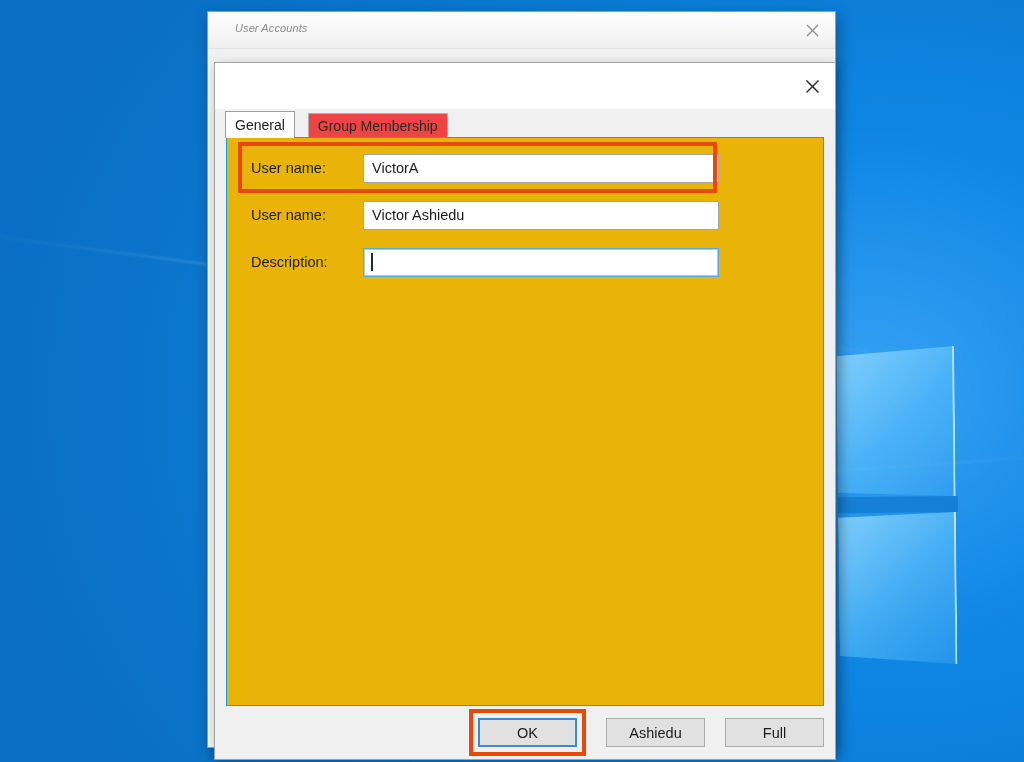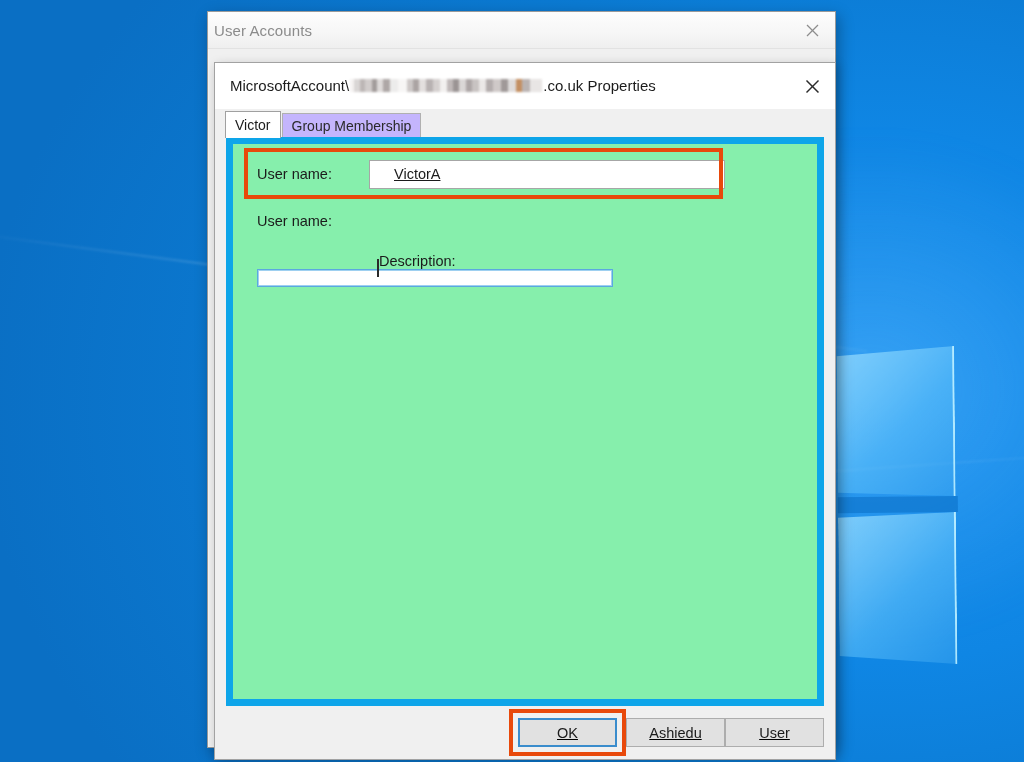--- a/index.html
+++ b/index.html
@@ -98,26 +98,27 @@
                 3px 5px 14px rgba(0,0,0,.30);
   }
   #ua-titlebar {
     position: relative;
     height: 37px;
     background: linear-gradient(180deg, #fdfdfd 0%, #f6f6f6 60%, #efefef 100%);
     border-bottom: 1px solid #e2e2e2;
   }
   #ua-title {
     position: absolute;
-    left: 6px;
+    left: 27px;
     top: 10px;
-    font-size: 15px;
+    font-size: 11px;
     color: #8b8b8b;
     letter-spacing: .1px;
     white-space: nowrap;
+    font-style: italic;
   }
   .titlebar-close {
     position: absolute;
     top: 0;
     right: 0;
     width: 45px;
     height: 100%;
     display: flex;
     align-items: center;
     justify-content: center;
@@ -221,32 +222,32 @@
   }
   .tab.active {
     height: 27px;
     background: #ffffff;
     border-color: #a0a0a0;
     position: relative;
     z-index: 3;
     margin-bottom: -1px;
   }
   .tab.inactive {
-    background: #c4b5fd;
+    background: #ef4444;
     color: #2a2a2a;
-    margin-left: 1px;
+    margin-left: 13px;
     margin-bottom: 0;
   }
 
   #dlg-content {
     position: relative;
     margin: 0 11px;
     flex: 1 1 auto;
-    background: #86efac;
-    border: 7px solid #0ea5e9;
+    background: #eab308;
+    border: 1px solid #0ea5e9;
     z-index: 1;
   }
 
   
   .form-row {
     position: absolute;
     left: 24px;
     display: flex;
     align-items: center;
     height: 30px;
@@ -258,32 +259,31 @@
     flex: none;
   }
   .form-input {
     width: 356px;
     height: 29px;
     background: #ffffff;
     border: 1px solid #a6a6a6;
     font-family: "Liberation Sans", sans-serif;
     font-size: 14.5px;
     color: #1b1b1b;
-    padding: 0 24px;
+    padding: 0 8px;
     outline: none;
-    text-decoration: underline;
   }
   .form-input.focused {
     border: 1px solid #5ba8e0;
     box-shadow: 0 0 0 1px #9ed0f0 inset;
   }
 
   #row-username { top: 15px; }
   #row-fullname { top: 62px; }
-  #row-description { top: 109px; flex-direction: column; }
+  #row-description { top: 109px; }
 
   
   #username-highlight {
     position: absolute;
     left: 11px;
     top: 4px;
     width: 479px;
     height: 51px;
     border: 4px solid #e8490b;
     pointer-events: none;
@@ -301,22 +301,21 @@
 
   
   #dlg-footer {
     position: relative;
     height: 53px;
     flex: none;
     display: flex;
     align-items: center;
     justify-content: flex-end;
     padding-right: 11px;
-    gap: 0;
-    text-decoration: underline;
+    gap: 20px;
   }
   .dlg-button {
     width: 99px;
     height: 29px;
     background: #e1e1e1;
     border: 1px solid #adadad;
     font-family: "Liberation Sans", sans-serif;
     font-size: 14.5px;
     color: #1b1b1b;
     cursor: default;
@@ -360,61 +359,57 @@
       <svg width="13" height="13" viewBox="0 0 13 13">
         <line x1="1" y1="1" x2="12" y2="12" stroke="#8d8d8d" stroke-width="1.3"></line>
         <line x1="12" y1="1" x2="1" y2="12" stroke="#8d8d8d" stroke-width="1.3"></line>
       </svg>
     </div>
   </div>
 
   <div id="properties-dialog">
 
     <div id="dlg-titlebar">
-      <div id="dlg-title">
-        <span>MicrosoftAccount\</span>
-        <span id="redacted-email"></span>
-        <span>.co.uk Properties</span>
-      </div>
       <div class="titlebar-close">
         <svg width="15" height="15" viewBox="0 0 15 15">
           <line x1="1.5" y1="1.5" x2="13.5" y2="13.5" stroke="#2b2b2b" stroke-width="1.5"></line>
           <line x1="13.5" y1="1.5" x2="1.5" y2="13.5" stroke="#2b2b2b" stroke-width="1.5"></line>
         </svg>
       </div>
     </div>
 
     <div id="dlg-tabstrip">
-      <div class="tab active">Victor</div>
+      <div class="tab active">General</div>
       <div class="tab inactive">Group Membership</div>
     </div>
 
     <div id="dlg-content">
 
       <div class="form-row" id="row-username">
         <span class="form-label">User name:</span>
         <input class="form-input" type="text" value="VictorA" style="">
       </div>
 
       <div id="username-highlight"></div>
 
       <div class="form-row" id="row-fullname">
         <span class="form-label">User name:</span>
+        <input class="form-input" type="text" value="Victor Ashiedu" style="">
       </div>
 
       <div class="form-row" id="row-description">
         <span class="form-label">Description:</span>
         <input class="form-input focused" type="text" value="" style="">
       </div>
 
       <div id="description-caret"></div>
     </div>
 
     <div id="dlg-footer">
       <div id="ok-wrap">
         <div class="dlg-button default">OK</div>
       </div>
       <div class="dlg-button">Ashiedu</div>
-      <div class="dlg-button">User</div>
+      <div class="dlg-button">Full</div>
     </div>
 
   </div>
 </div>
 
 </body></html>

